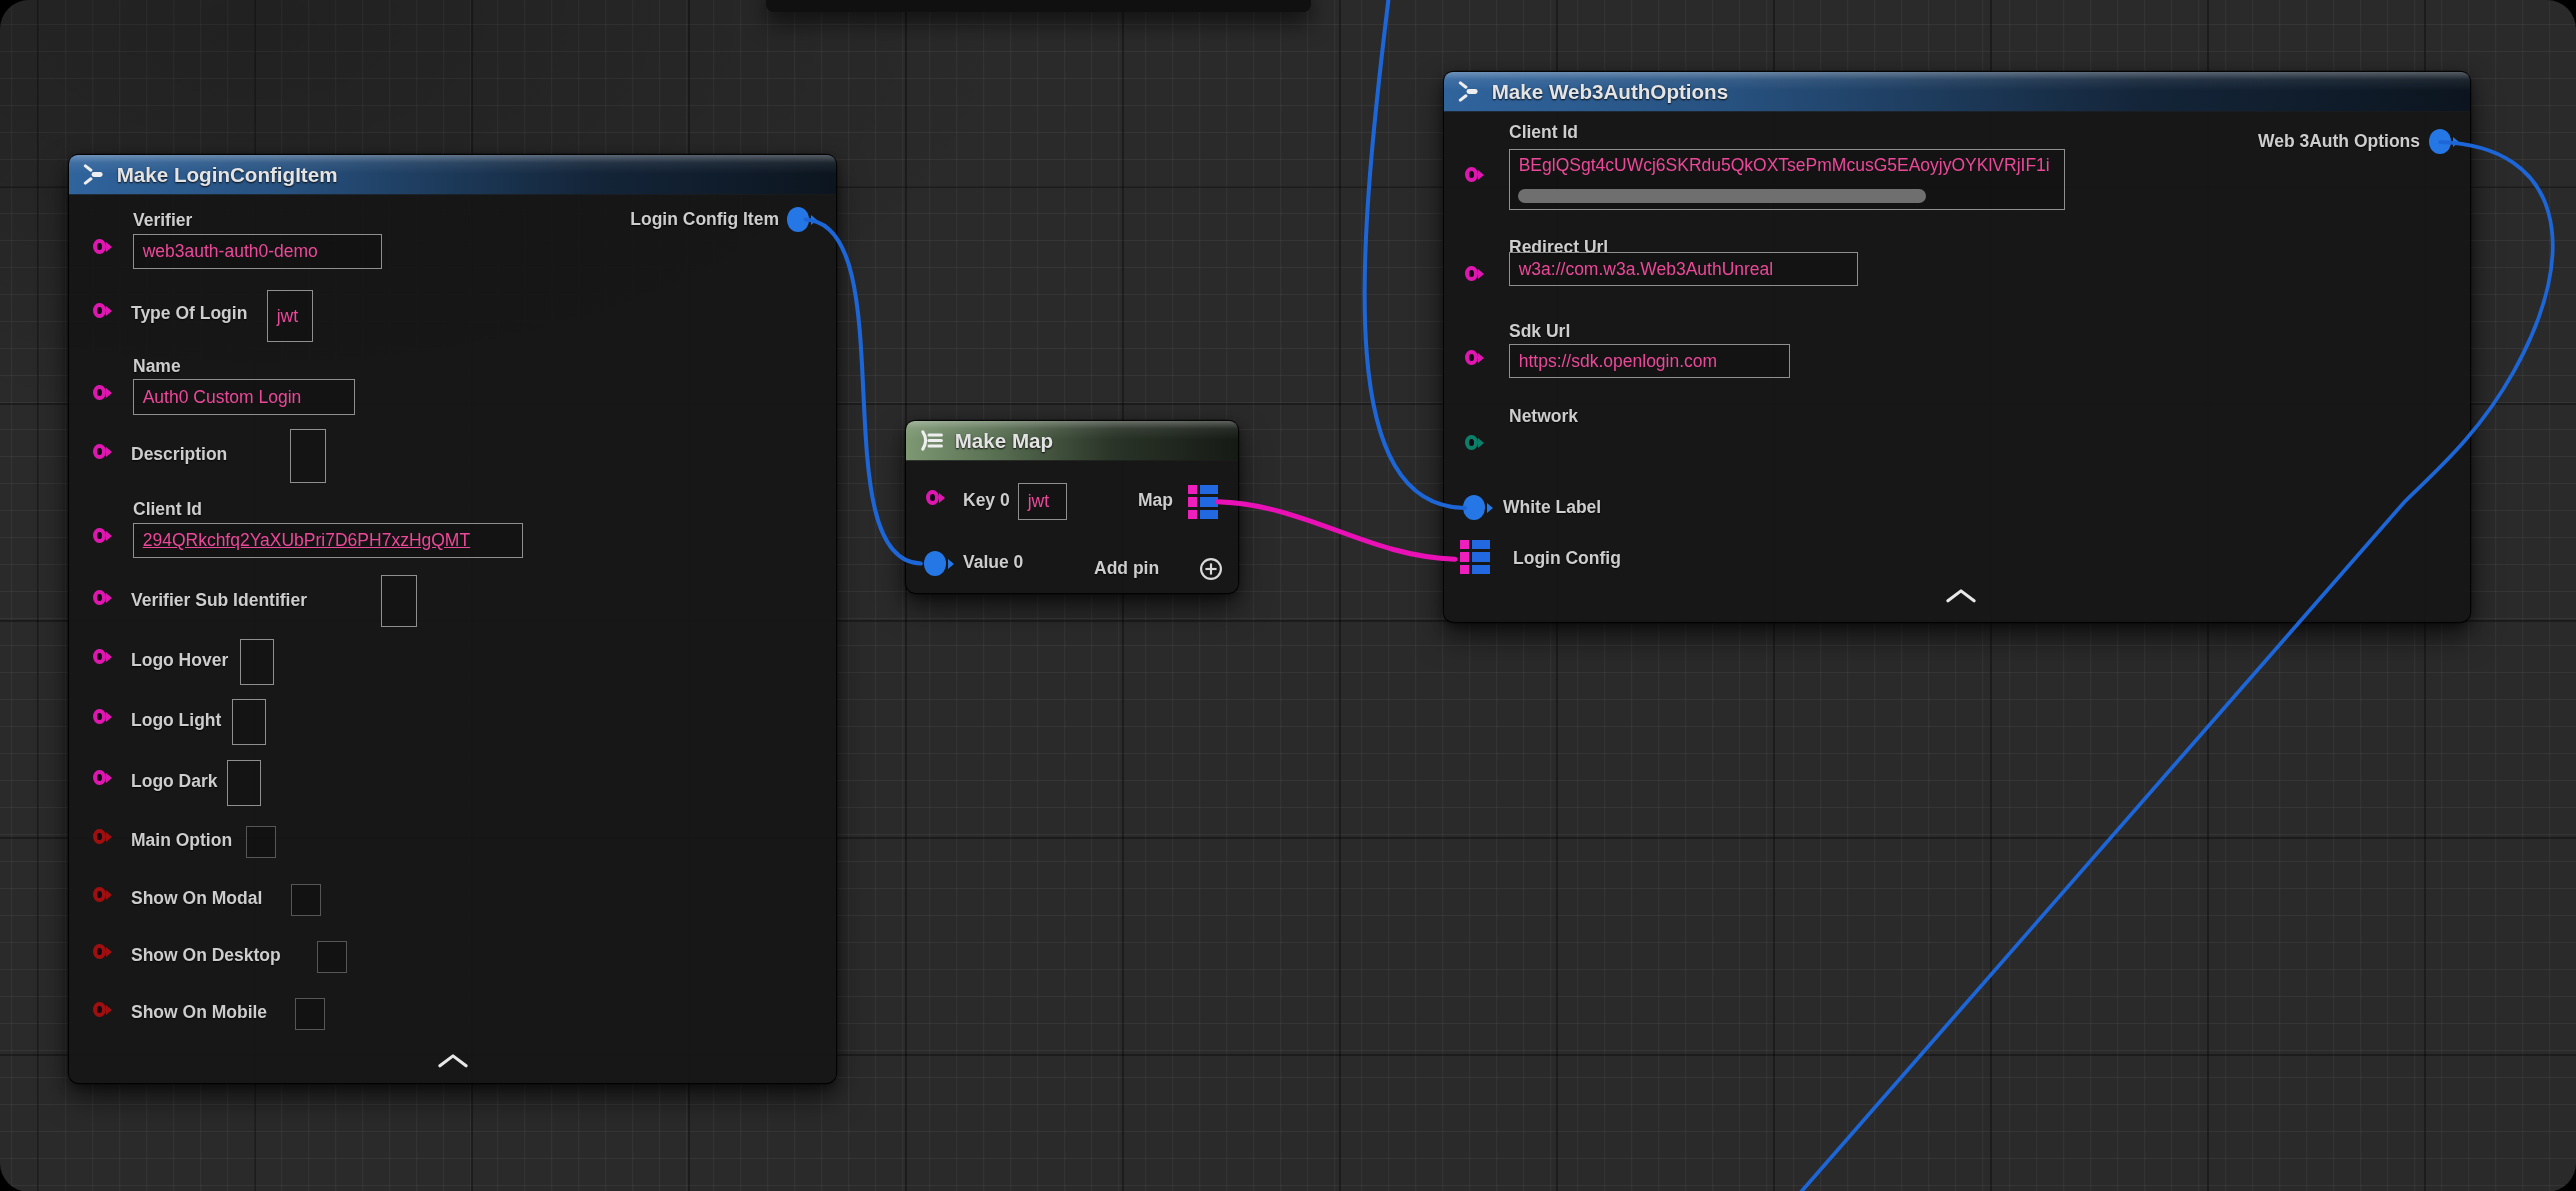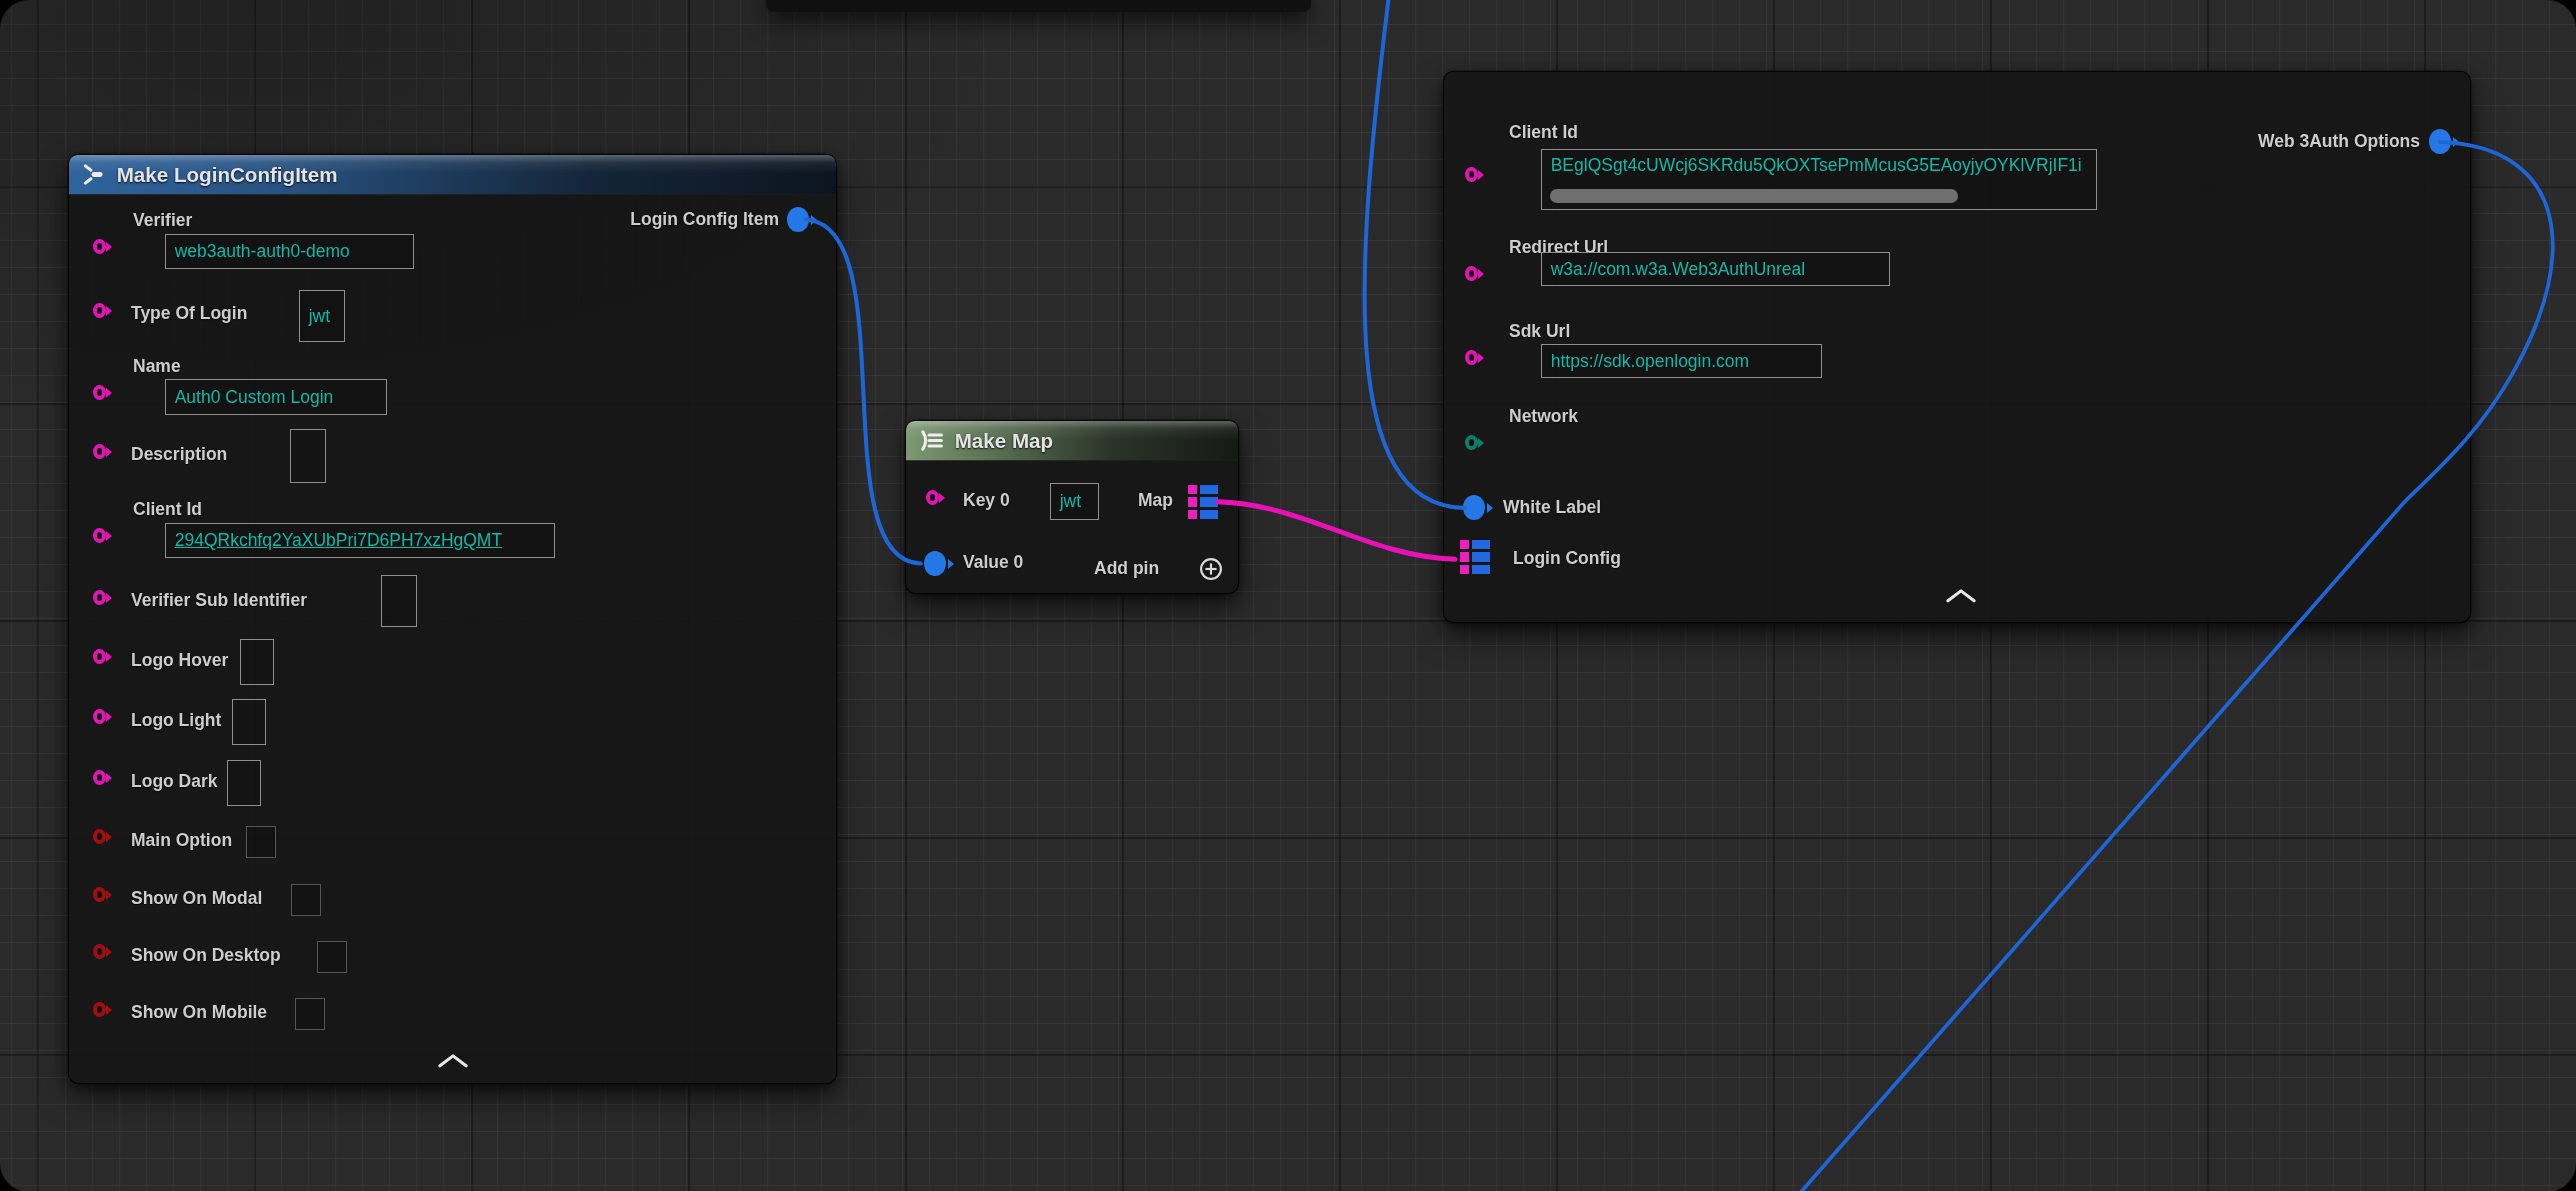--- a/index.html
+++ b/index.html
@@ -25,22 +25,22 @@
            border-bottom:1.2px solid rgba(0,0,0,0.7); }
   .hdr-blue { background:
       linear-gradient(180deg, rgba(255,255,255,0.30) 0%, rgba(255,255,255,0.07) 20%, rgba(255,255,255,0) 48%),
       linear-gradient(90deg, #30649d 0%, #27517f 28%, #142539 68%, #0c151f 100%); }
   .hdr-green { background:
       linear-gradient(180deg, rgba(255,255,255,0.30) 0%, rgba(255,255,255,0.07) 20%, rgba(255,255,255,0) 48%),
       linear-gradient(90deg, #7d9873 0%, #5d7456 24%, #2a3428 62%, #161a15 100%); }
   .ntitle { font-size:20.6px; font-weight:bold; color:#e4e4e4; text-shadow:0 1.2px 1.9px rgba(0,0,0,0.9); white-space:nowrap; }
 
   .lbl { position:absolute; font-size:17.5px; font-weight:bold; color:#cdcdcd; text-shadow:0 1.2px 1.2px rgba(0,0,0,0.8); white-space:nowrap; }
-  .tfield { position:absolute; border:1.2px solid #8f8f8f; background:rgba(8,8,8,0.25); color:#14b8a6;
-            font-size:17.5px; display:flex; align-items:center; padding:0 8.7px; white-space:nowrap; overflow:hidden;margin-left:32px; }
+  .tfield { position:absolute; border:1.2px solid #8f8f8f; background:rgba(8,8,8,0.25); color:#ec4899;
+            font-size:17.5px; display:flex; align-items:center; padding:0 8.7px; white-space:nowrap; overflow:hidden; }
   .smallbox { position:absolute; border:1.2px solid #8f8f8f; background:rgba(8,8,8,0.2); }
   .boolbox { position:absolute; border:1.2px solid #565656; background:rgba(8,8,8,0.3); }
   .scrollbar { position:absolute; left:7.5px; bottom:6.2px; width:408px; height:13.7px; background:#6f6f6f; border-radius:6.9px; }
 
   .pin-ring { position:absolute; width:12.5px; height:15px; border:4.4px solid var(--c); border-radius:50%; background:#120812; }
   .pin-ring::after { content:""; position:absolute; right:-10px; top:50%; transform:translateY(-50%);
                      border-left:6.2px solid var(--c); border-top:5px solid transparent; border-bottom:5px solid transparent; }
   .pin-dot { position:absolute; width:22.4px; height:25px; background:#2577e6; border-radius:50%; }
   .pin-dot::after { content:""; position:absolute; right:-8px; top:50%; transform:translateY(-50%);
                     border-left:6.2px solid #2577e6; border-top:5px solid transparent; border-bottom:5px solid transparent; }
@@ -168,20 +168,27 @@
 
     <span class="lbl" style="left:188px; top:137px;">Add pin</span>
     <svg style="position:absolute; left:292px; top:135px;" width="26" height="26" viewBox="0 0 42 42">
         <circle cx="21" cy="21" r="16" fill="none" stroke="#d9d9d9" stroke-width="3.5"></circle>
         <line x1="21" y1="12" x2="21" y2="30" stroke="#d9d9d9" stroke-width="3.5"></line>
         <line x1="12" y1="21" x2="30" y2="21" stroke="#d9d9d9" stroke-width="3.5"></line>
       </svg>
   </div>
 
   <div class="node" style="left:1444px; top:72px; width:1026px; height:550px;">
+    <div class="nhead hdr-blue">
+      <svg width="24" height="21" viewBox="0 0 38 34">
+          <path d="M5 3 L14 10 M14 24 L5 31" stroke="#eeeeee" stroke-width="5" fill="none" stroke-linecap="round"></path>
+          <rect x="15" y="13" width="18" height="8" rx="4" fill="#eeeeee"></rect>
+        </svg>
+      <span class="ntitle">Make Web3AuthOptions</span>
+    </div>
 
     <div class="outrow" style="right:50px; top:59px;">
       <span class="lbl" style="position:static;">Web 3Auth Options</span>
     </div>
     <span class="pin-dot" style="left:985px; top:57px;"></span>
 
     <span class="lbl" style="left:65px; top:50px;">Client Id</span>
     <span class="pin-ring pink" style="left:21px; top:95px;"></span>
     <div class="tfield" style="left:65px; top:77px; width:556px; height:61px; align-items:flex-start; padding-top:5px;">
       <span>BEglQSgt4cUWcj6SKRdu5QkOXTsePmMcusG5EAoyjyOYKlVRjIF1i</span>

